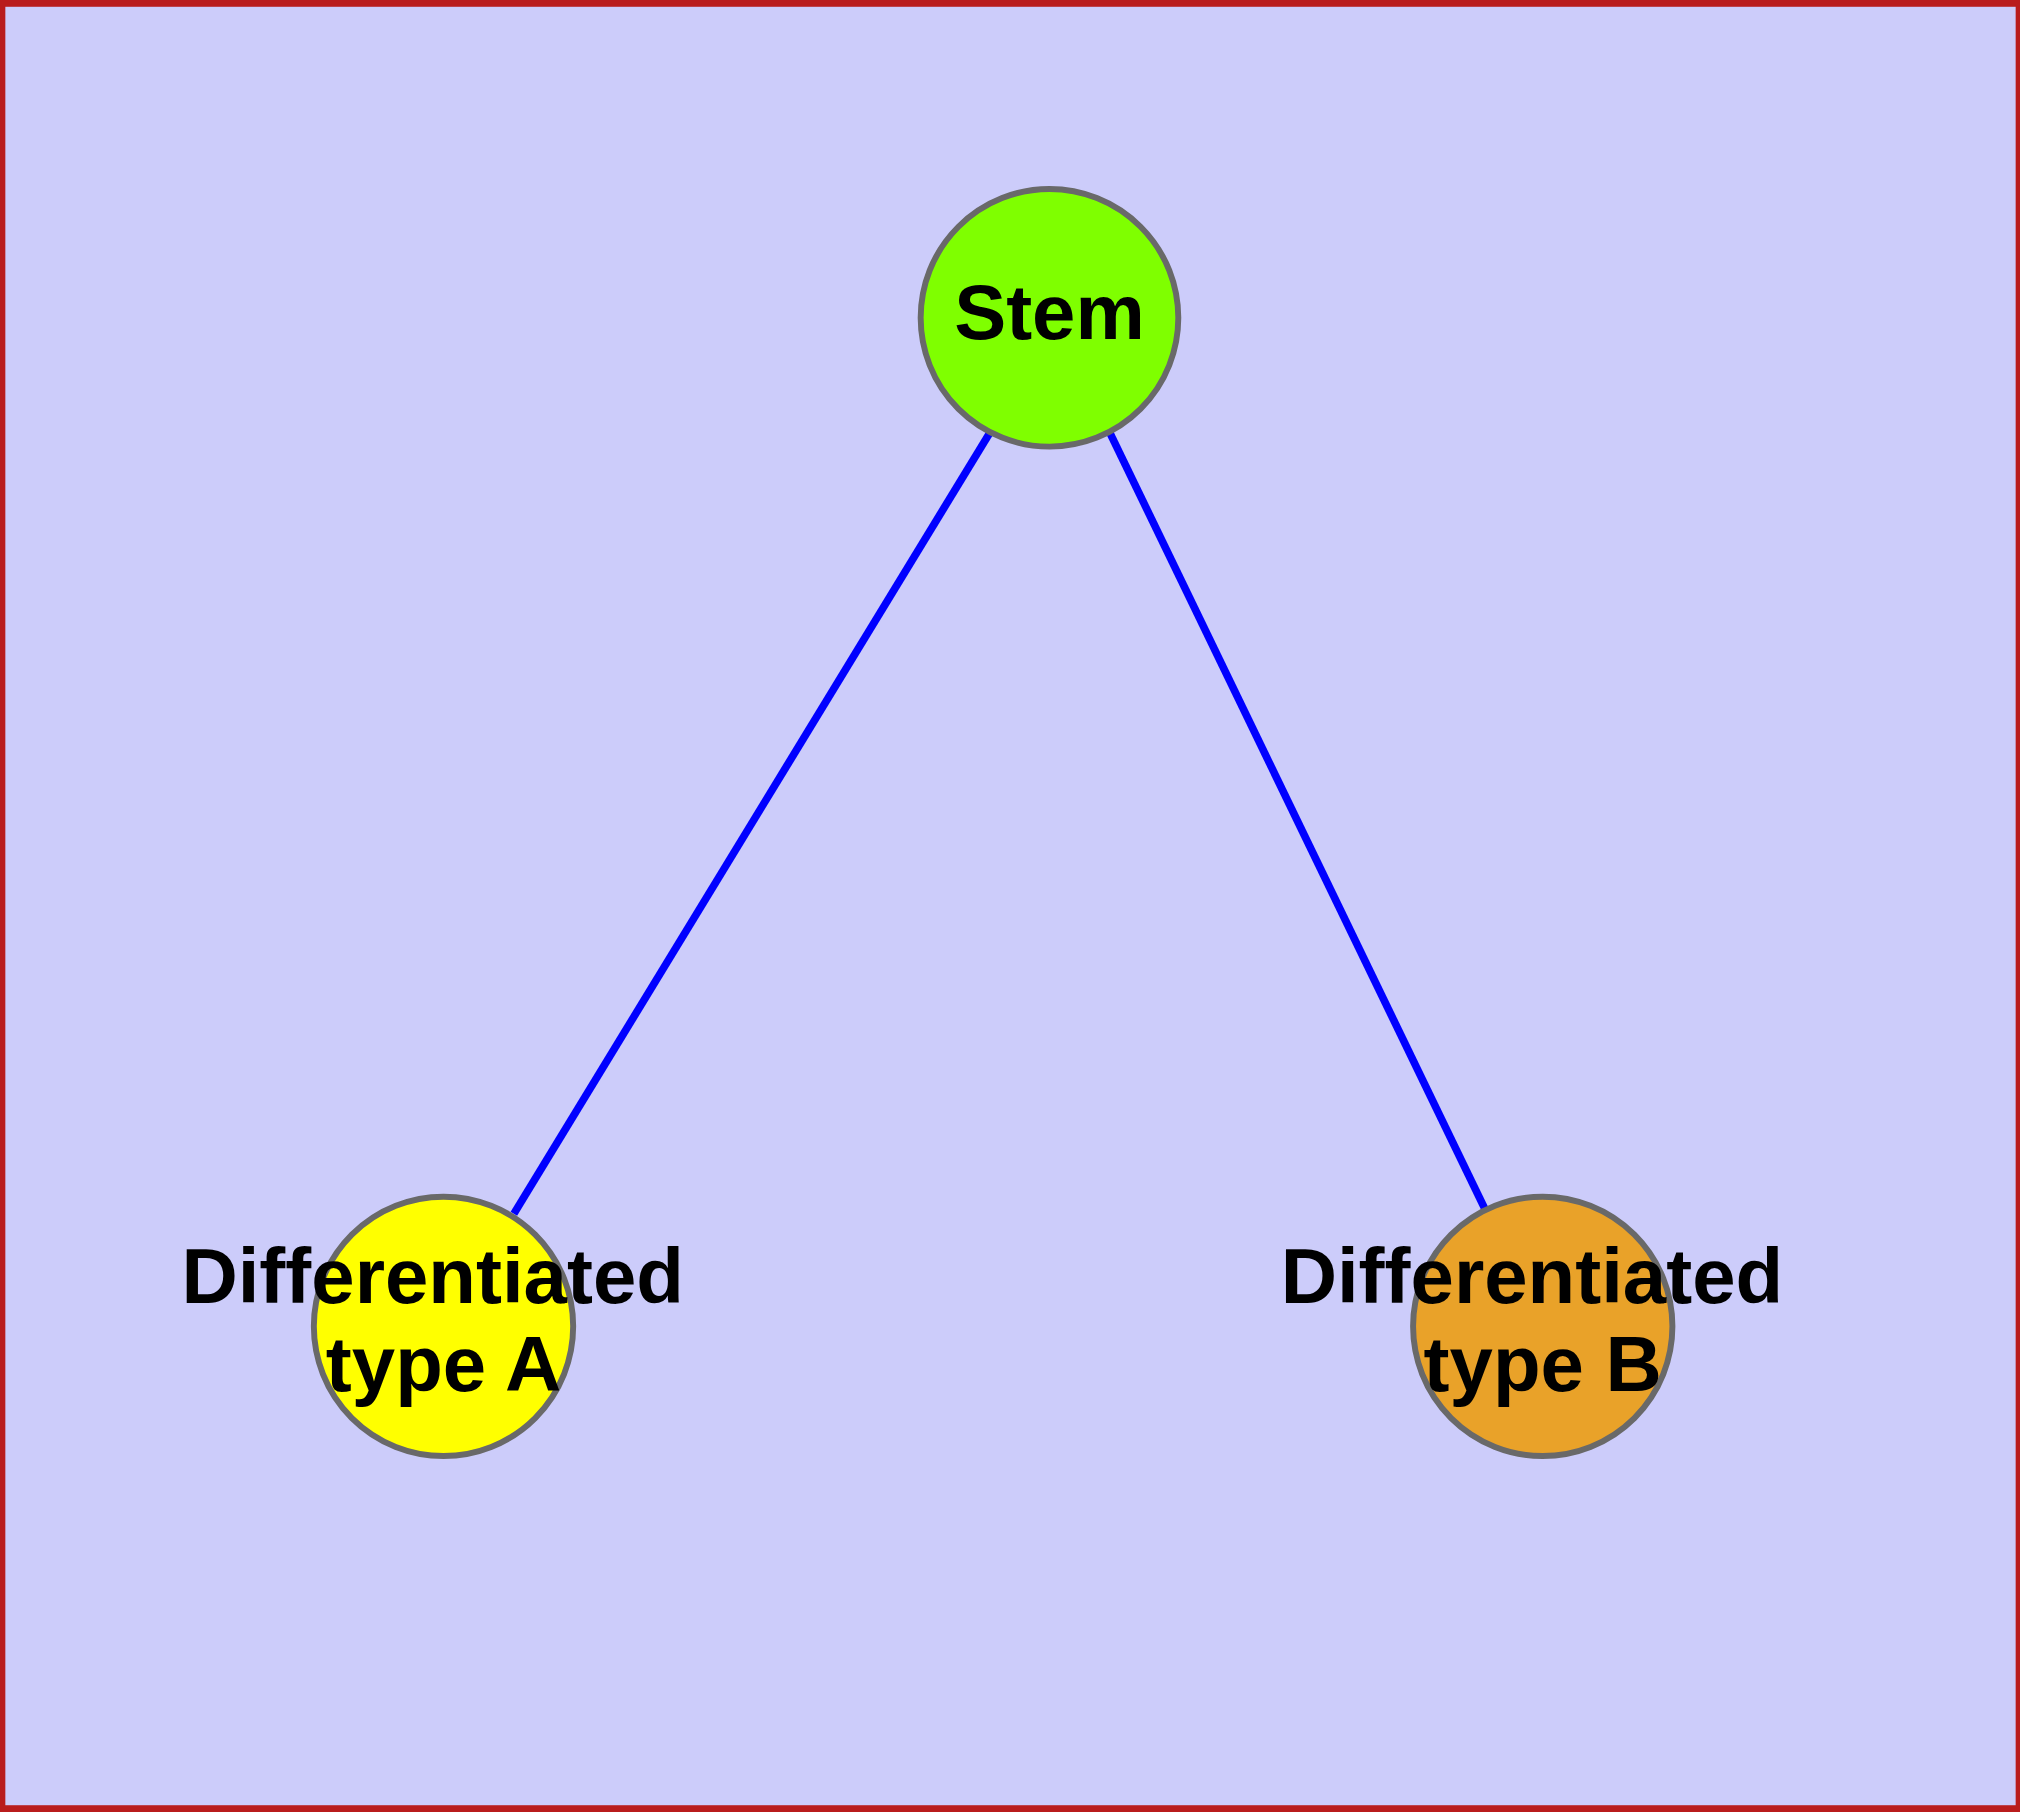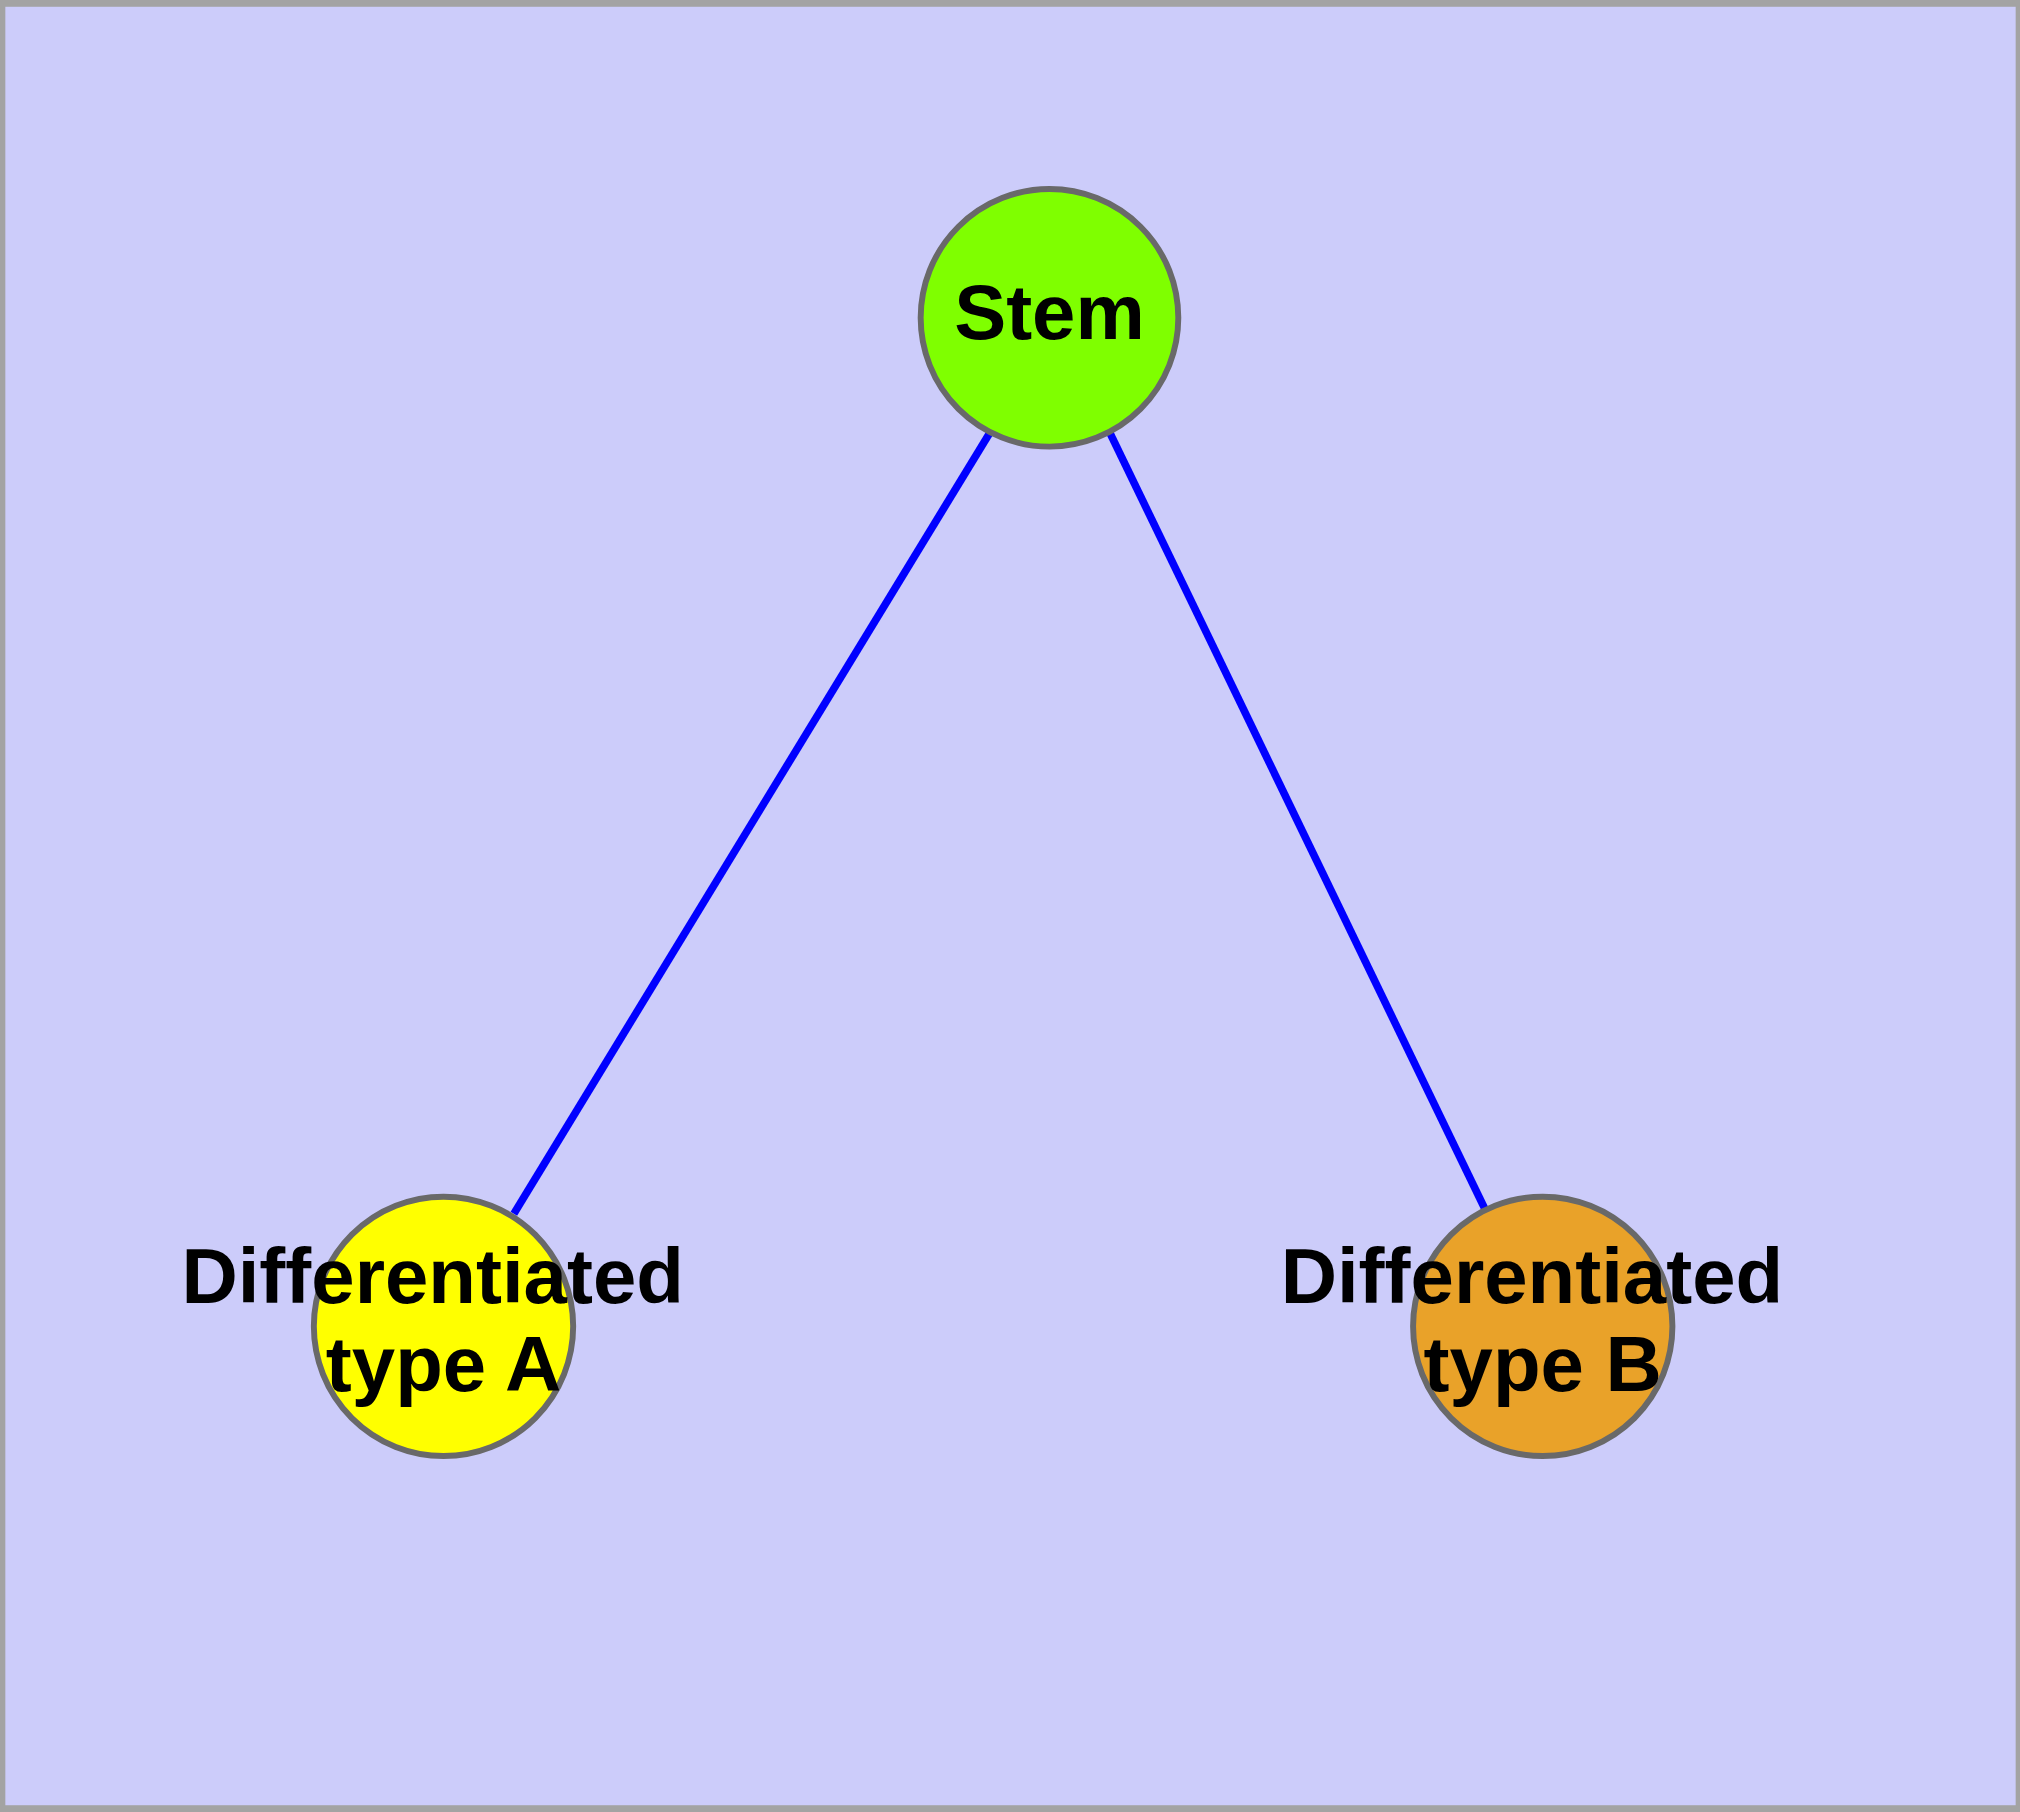--- a/index.html
+++ b/index.html
@@ -10,21 +10,21 @@
   body {
     width: 2021px;
     height: 1812px;
     overflow: hidden;
     font-family: "Liberation Sans", sans-serif;
   }
   #graph-canvas {
     position: relative;
     width: 2021px;
     height: 1812px;
-    background: #a3a3a3;
+    background: #b91c1c;
   }
   #graph-svg {
     position: absolute;
     top: 0;
     left: 0;
     width: 2021px;
     height: 1812px;
     display: block;
   }
   .node-label {

